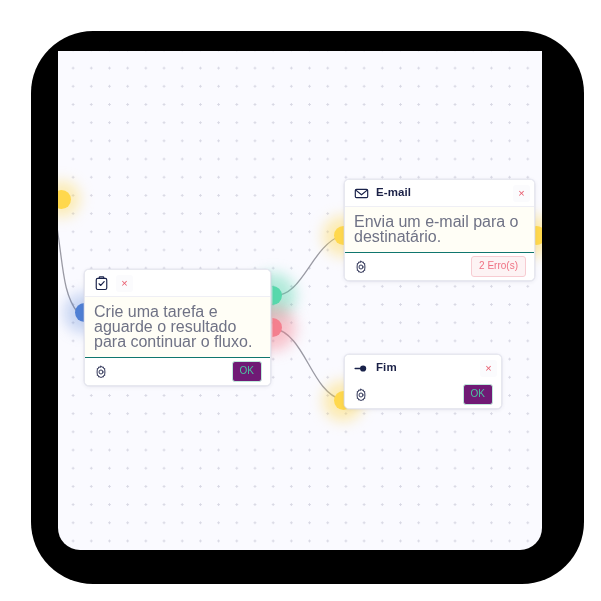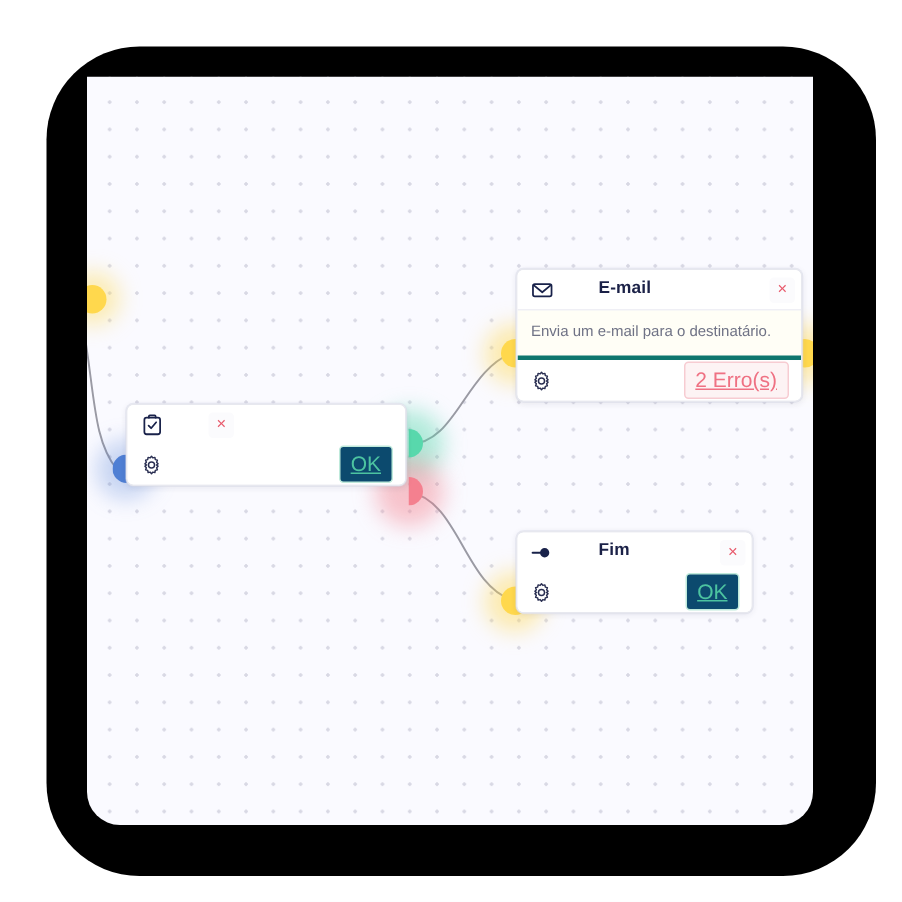--- a/index.html
+++ b/index.html
@@ -75,21 +75,20 @@
     box-shadow: 0 1px 4px rgba(40,44,80,0.09), 0 0 0 0.5px rgba(225,227,238,0.6);
     z-index: 10;
     overflow: hidden;
   }
   .node-head {
     display: flex;
     align-items: center;
     height: 26px;
     padding: 0 4px 0 9px;
     background: #ffffff;
-    gap: 23px;
   }
   .node-ico {
     width: 15px; height: 15px;
     flex: 0 0 15px;
     display: flex; align-items: center; justify-content: center;
     color: #19224a;
     margin-right: 7px;
   }
   .node-title {
     flex: 1 1 auto;
@@ -106,51 +105,50 @@
     display: flex; align-items: center; justify-content: center;
     border-radius: 3px;
     background: #fbfbfd;
     color: #e8596b;
     font-size: 11px;
     line-height: 1;
     cursor: pointer;
   }
   .node-body {
     border-top: 1px solid #efeff5;
-    border-bottom: 3px solid #0f766e;
+    border-bottom: 1px solid #0f766e;
     background: #fffef6;
     padding: 7px 9px 8px 9px;
-    font-size: 10px;
+    font-size: 16px;
     line-height: 15px;
     color: #6f7285;
   }
   .node-foot {
     display: flex;
     align-items: center;
     justify-content: space-between;
     height: 27px;
     padding: 0 8px 0 9px;
     background: #ffffff;
   }
   .gear { width: 14px; height: 14px; color: #2a2f52; display:block; cursor: pointer; }
 
   .pill {
-    font-size: 14px;
+    font-size: 10px;
     line-height: 1;
     padding: 4px 7px 5px 7px;
     border-radius: 3px;
     border: 1px solid transparent;
     white-space: nowrap;
     cursor: pointer;
-    text-decoration: underline;
   }
   .pill.ok {
     color: #4cc3a0;
     border-color: #bfeadb;
-    background: #0c4a6e;
+    background: #701a75;
   }
   .pill.err {
     color: #ef7183;
     border-color: #f7ccd2;
     background: #fdf3f4;
   }
 
   
   #node-aprovacao { left: 26px; top: 218px; width: 187px; }
   #node-email     { left: 286px; top: 128px; width: 191px; }
@@ -214,20 +212,21 @@
       <div class="node-head">
         <span class="node-ico">
           <svg viewBox="0 0 16 16" width="15" height="15" fill="none" stroke="currentColor" stroke-width="1.25" stroke-linecap="round" stroke-linejoin="round">
             <rect x="2.4" y="2.6" width="11.2" height="11.8" rx="1.6"></rect>
             <path d="M5.6 2.6 V1.7 a0.7 0.7 0 0 1 0.7 -0.7 h3.4 a0.7 0.7 0 0 1 0.7 0.7 V2.6"></path>
             <path d="M5.4 8.3 L7.2 10.1 L10.8 5.9"></path>
           </svg>
         </span>
         <span class="node-close">×</span>
       </div>
+      <div class="node-body">Crie uma tarefa e aguarde o resultado para continuar o fluxo.</div>
       <div class="node-foot">
         <span>
           <svg class="gear" viewBox="0 0 16 16" fill="none" stroke="currentColor" stroke-width="1.1" stroke-linecap="round" stroke-linejoin="round">
             <circle cx="8" cy="8" r="2.3"></circle>
             <path d="M8 1.3 L9 2.6 L10.6 2.2 L10.9 3.9 L12.5 4.3 L11.9 5.9 L13 7.1 L11.7 8 L13 8.9 L11.9 10.1 L12.5 11.7 L10.9 12.1 L10.6 13.8 L9 13.4 L8 14.7 L7 13.4 L5.4 13.8 L5.1 12.1 L3.5 11.7 L4.1 10.1 L3 8.9 L4.3 8 L3 7.1 L4.1 5.9 L3.5 4.3 L5.1 3.9 L5.4 2.2 L7 2.6 Z"></path>
           </svg>
         </span>
         <span class="pill ok">OK</span>
       </div>
     </div>

